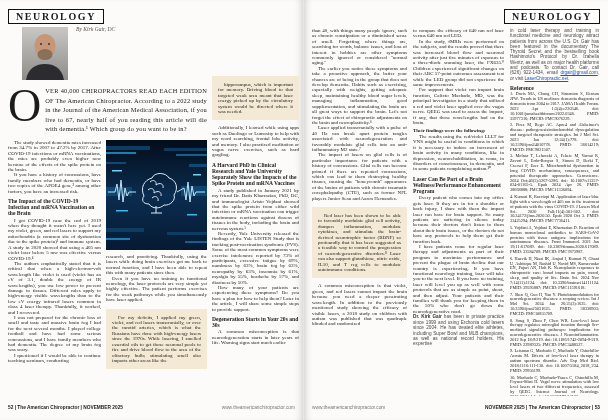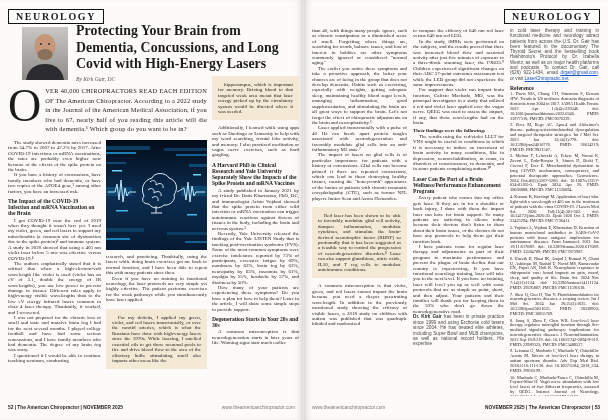--- a/index.html
+++ b/index.html
@@ -66,21 +66,20 @@
         <rect width="46" height="53" fill="url(#pbg)"></rect>
         <path d="M4,53 C6,41 14,37 23,37 C32,37 40,41 42,53 Z" fill="#2b2b30"></path>
         <ellipse cx="23" cy="19" rx="10.5" ry="12" fill="#c59677"></ellipse>
         <ellipse cx="23" cy="27.5" rx="7.5" ry="5.5" fill="#8a6f59"></ellipse>
         <circle cx="19" cy="17" r="1" fill="#3a2f28"></circle>
         <circle cx="27" cy="17" r="1" fill="#3a2f28"></circle>
       </svg>
     </div>
 
     <div class="titleblock">
-      <h1 class="title">Protecting Your Brain from Dementia, Concussions, and Long Covid with High-Energy Lasers</h1>
       <div class="byline">By Kirk Gair, DC</div>
     </div>
 
     <div class="intro">
       <span class="dropcap">O</span><span class="lead-caps">VER 40,000 CHIROPRACTORS READ EACH EDITION OF The American Chiropractor. According to a 2022 study in the Journal of the American Medical Association, if you live to 67, nearly half of you reading this article will die with dementia.¹ Which group do you want to be in?</span>
     </div>
 
     <div class="col lp-col1">
       <p class="ind">The study showed dementia rates increased from 34.7% in 2007 to 47.2% by 2017. After COVID-19 infections or mRNA vaccinations, the rates are probably even higher now because of the effects of the spike protein on the brain.</p>
       <p class="ind">If you have a history of concussions, have family members who had dementia, or have two copies of the APOE4 gene,² among other factors, you have an increased risk.</p>

